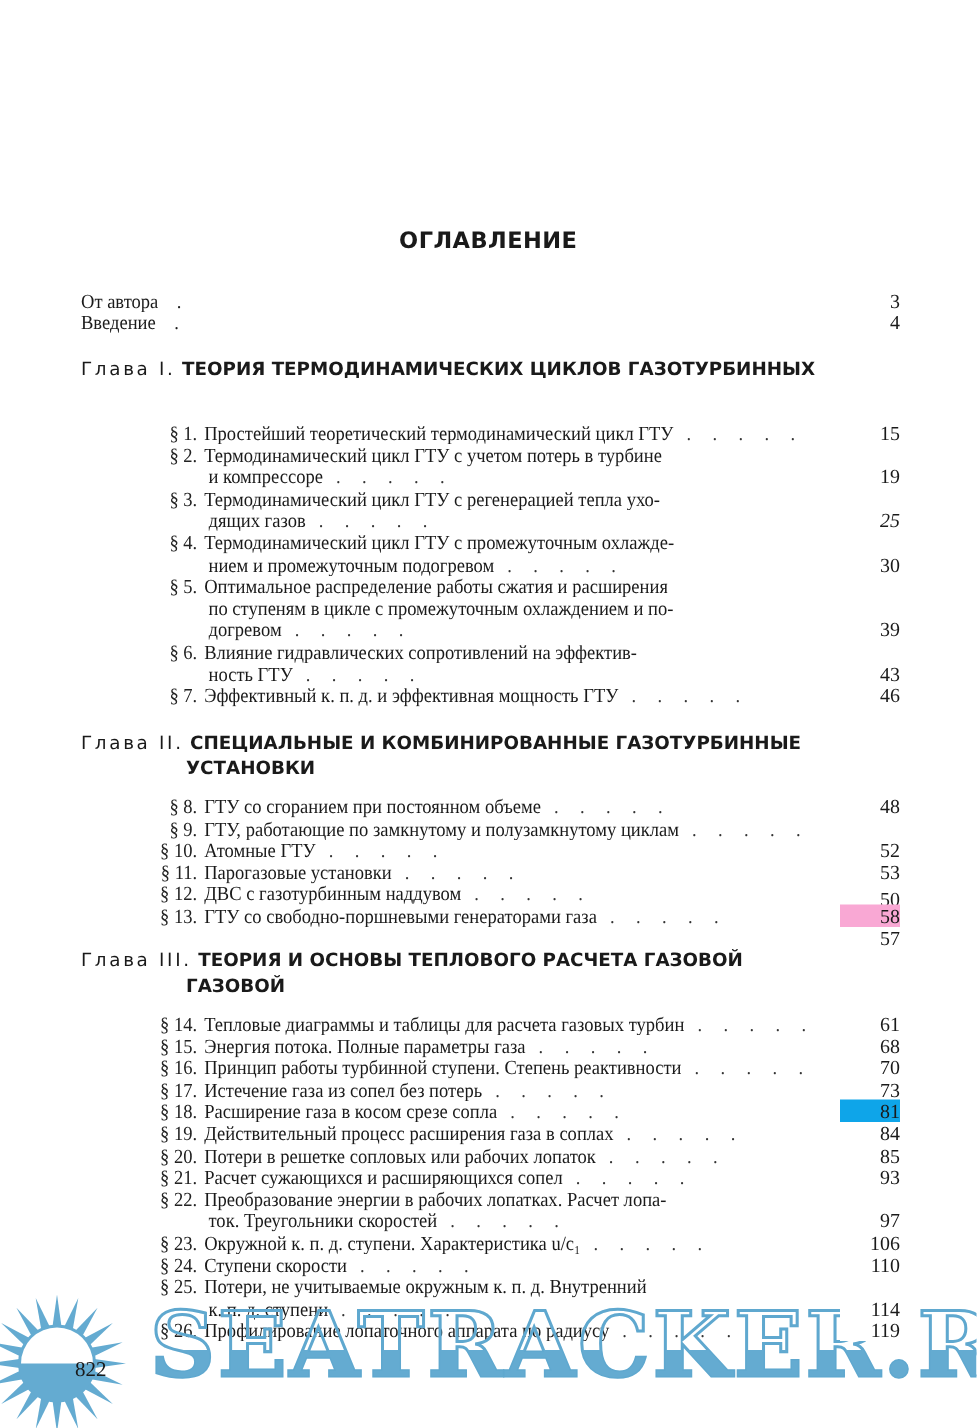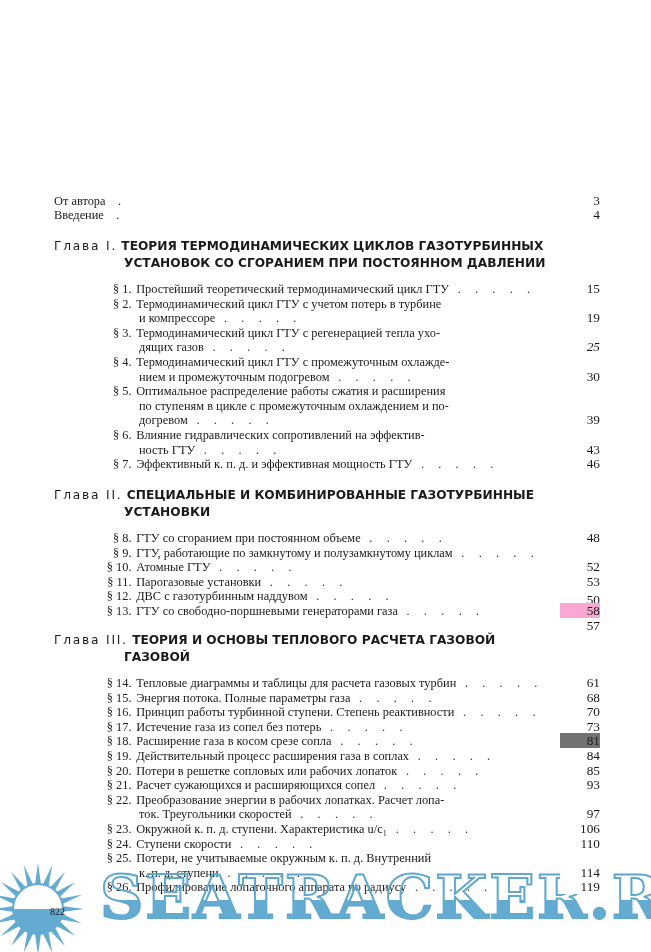--- a/index.html
+++ b/index.html
@@ -36,43 +36,43 @@
       letter-spacing: 2px; white-space: nowrap;
     }
     .wm-fill {
       position: absolute; left: 100px; top: 900px; width: 551px; height: 52px; overflow: hidden;
     }
     .wm-fill span {
       position: absolute; left: 0; top: -38px; font-family: "DejaVu Serif", "Liberation Serif", serif;
       font-weight: bold; font-size: 60px; color: #64abd1; letter-spacing: 2px; white-space: nowrap;
     }
     .page-number {
-      position: absolute; left: 50px; top: 906px; font-size: 10px; color: #1a1a1a;
+      position: absolute; left: 50px; top: 906px; font-size: 14px; color: #1a1a1a;
     }
   </style>
 </head>
 <body>
 
 <div class="page">
+  <div class="title">ОГЛАВЛЕНИЕ</div>
 
   <div class="row" style="left: 54px; top: 193px; max-width: 505px; overflow: hidden;">
     <span>От автора</span>
     &nbsp;&nbsp;&nbsp;<span>.</span>
   </div>
   <div class="page-num" style="left:560px; top:193px;">3</div>
   <div class="row" style="left: 54px; top: 207px; max-width: 505px; overflow: hidden;">
     <span>Введение</span>
     &nbsp;&nbsp;&nbsp;<span>.</span>
   </div>
   <div class="page-num" style="left:560px; top:207px;">4</div>
 
   <div class="chapter" style="top:238px;">
     <span class="prefix">Глава I.</span>
     <span>ТЕОРИЯ ТЕРМОДИНАМИЧЕСКИХ ЦИКЛОВ ГАЗОТУРБИННЫХ</span>
-    <div class="line2">УСТАНОВОК СО СГОРАНИЕМ ПРИ ПОСТОЯННОМ ДАВЛЕНИИ</div>
   </div>
 
   <div id="ch1">
       <div class="row" style="top: 281px; left: 98px; max-width: 505px; overflow: hidden;"><span class="sec" style="display: inline-block; width: 36px; text-align: right; margin-right: 5px;">§ 1.</span><span>Простейший теоретический термодинамический цикл ГТУ</span><span class="dots"> . . . . .</span></div>
       <div class="page-num" style="left: 560px; top: 281px; background: rgb(255, 255, 255); z-index: 2;">15</div>
       <div class="row" style="top: 295.6px; left: 98px; max-width: 505px; overflow: hidden;"><span class="sec" style="display: inline-block; width: 36px; text-align: right; margin-right: 5px;">§ 2.</span><span>Термодинамический цикл ГТУ с учетом потерь в турбине</span></div>
       <div class="row" style="top: 310.2px; left: 139px; max-width: 505px; overflow: hidden;"><span>и компрессоре</span><span class="dots"> . . . . .</span></div>
       <div class="page-num" style="left: 560px; top: 310.2px; background: rgb(255, 255, 255); z-index: 2;">19</div>
       <div class="row" style="top: 324.8px; left: 98px; max-width: 505px; overflow: hidden;"><span class="sec" style="display: inline-block; width: 36px; text-align: right; margin-right: 5px;">§ 3.</span><span>Термодинамический цикл ГТУ с регенерацией тепла ухо-</span></div>
       <div class="row" style="top: 339.4px; left: 139px; max-width: 505px; overflow: hidden;"><span>дящих газов</span><span class="dots"> . . . . .</span></div>
@@ -121,21 +121,21 @@
   <div id="ch3">
       <div class="row" style="top: 675px; left: 98px; max-width: 505px; overflow: hidden;"><span class="sec" style="display: inline-block; width: 36px; text-align: right; margin-right: 5px;">§ 14.</span><span>Тепловые диаграммы и таблицы для расчета газовых турбин</span><span class="dots"> . . . . .</span></div>
       <div class="page-num" style="left: 560px; top: 675px; background: rgb(255, 255, 255); z-index: 2;">61</div>
       <div class="row" style="top: 689.6px; left: 98px; max-width: 505px; overflow: hidden;"><span class="sec" style="display: inline-block; width: 36px; text-align: right; margin-right: 5px;">§ 15.</span><span>Энергия потока. Полные параметры газа</span><span class="dots"> . . . . .</span></div>
       <div class="page-num" style="left: 560px; top: 689.6px; background: rgb(255, 255, 255); z-index: 2;">68</div>
       <div class="row" style="top: 704.2px; left: 98px; max-width: 505px; overflow: hidden;"><span class="sec" style="display: inline-block; width: 36px; text-align: right; margin-right: 5px;">§ 16.</span><span>Принцип работы турбинной ступени. Степень реактивности</span><span class="dots"> . . . . .</span></div>
       <div class="page-num" style="left: 560px; top: 704.2px; background: rgb(255, 255, 255); z-index: 2;">70</div>
       <div class="row" style="top: 718.8px; left: 98px; max-width: 505px; overflow: hidden;"><span class="sec" style="display: inline-block; width: 36px; text-align: right; margin-right: 5px;">§ 17.</span><span>Истечение газа из сопел без потерь</span><span class="dots"> . . . . .</span></div>
       <div class="page-num" style="left: 560px; top: 718.8px; background: rgb(255, 255, 255); z-index: 2;">73</div>
       <div class="row" style="top: 733.4px; left: 98px; max-width: 505px; overflow: hidden;"><span class="sec" style="display: inline-block; width: 36px; text-align: right; margin-right: 5px;">§ 18.</span><span>Расширение газа в косом срезе сопла</span><span class="dots"> . . . . .</span></div>
-      <div class="page-num" style="left: 560px; top: 733.4px; background: #737373; z-index: 2;">81</div>
+      <div class="page-num" style="left: 560px; top: 733.4px; background: #0ea5e9; z-index: 2;">81</div>
       <div class="row" style="top: 748px; left: 98px; max-width: 505px; overflow: hidden;"><span class="sec" style="display: inline-block; width: 36px; text-align: right; margin-right: 5px;">§ 19.</span><span>Действительный процесс расширения газа в соплах</span><span class="dots"> . . . . .</span></div>
       <div class="page-num" style="left: 560px; top: 748px; background: rgb(255, 255, 255); z-index: 2;">84</div>
       <div class="row" style="top: 762.6px; left: 98px; max-width: 505px; overflow: hidden;"><span class="sec" style="display: inline-block; width: 36px; text-align: right; margin-right: 5px;">§ 20.</span><span>Потери в решетке сопловых или рабочих лопаток</span><span class="dots"> . . . . .</span></div>
       <div class="page-num" style="left: 560px; top: 762.6px; background: rgb(255, 255, 255); z-index: 2;">85</div>
       <div class="row" style="top: 777.2px; left: 98px; max-width: 505px; overflow: hidden;"><span class="sec" style="display: inline-block; width: 36px; text-align: right; margin-right: 5px;">§ 21.</span><span>Расчет сужающихся и расширяющихся сопел</span><span class="dots"> . . . . .</span></div>
       <div class="page-num" style="left: 560px; top: 777.2px; background: rgb(255, 255, 255); z-index: 2;">93</div>
       <div class="row" style="top: 791.8px; left: 98px; max-width: 505px; overflow: hidden;"><span class="sec" style="display: inline-block; width: 36px; text-align: right; margin-right: 5px;">§ 22.</span><span>Преобразование энергии в рабочих лопатках. Расчет лопа-</span></div>
       <div class="row" style="top: 806.4px; left: 139px; max-width: 505px; overflow: hidden;"><span>ток. Треугольники скоростей</span><span class="dots"> . . . . .</span></div>
       <div class="page-num" style="left: 560px; top: 806.4px; background: rgb(255, 255, 255); z-index: 2;">97</div>
       <div class="row" style="top: 821px; left: 98px; max-width: 505px; overflow: hidden;"><span class="sec" style="display: inline-block; width: 36px; text-align: right; margin-right: 5px;">§ 23.</span><span>Окружной к. п. д. ступени. Характеристика u/c₁</span><span class="dots"> . . . . .</span></div>

